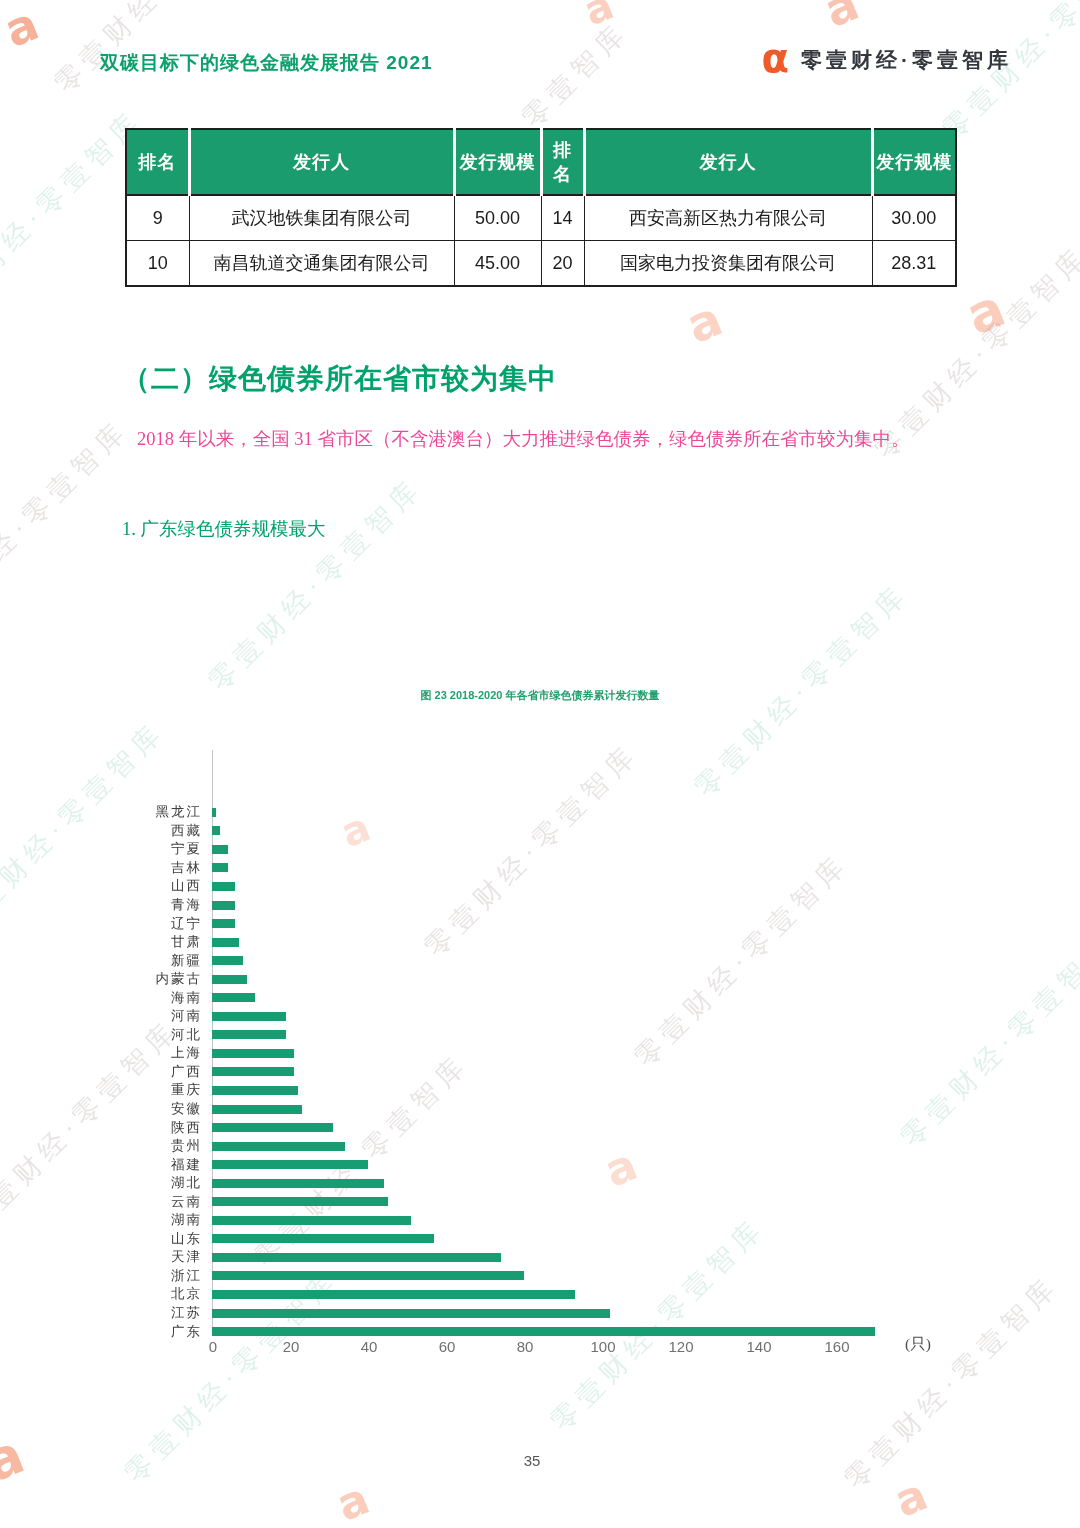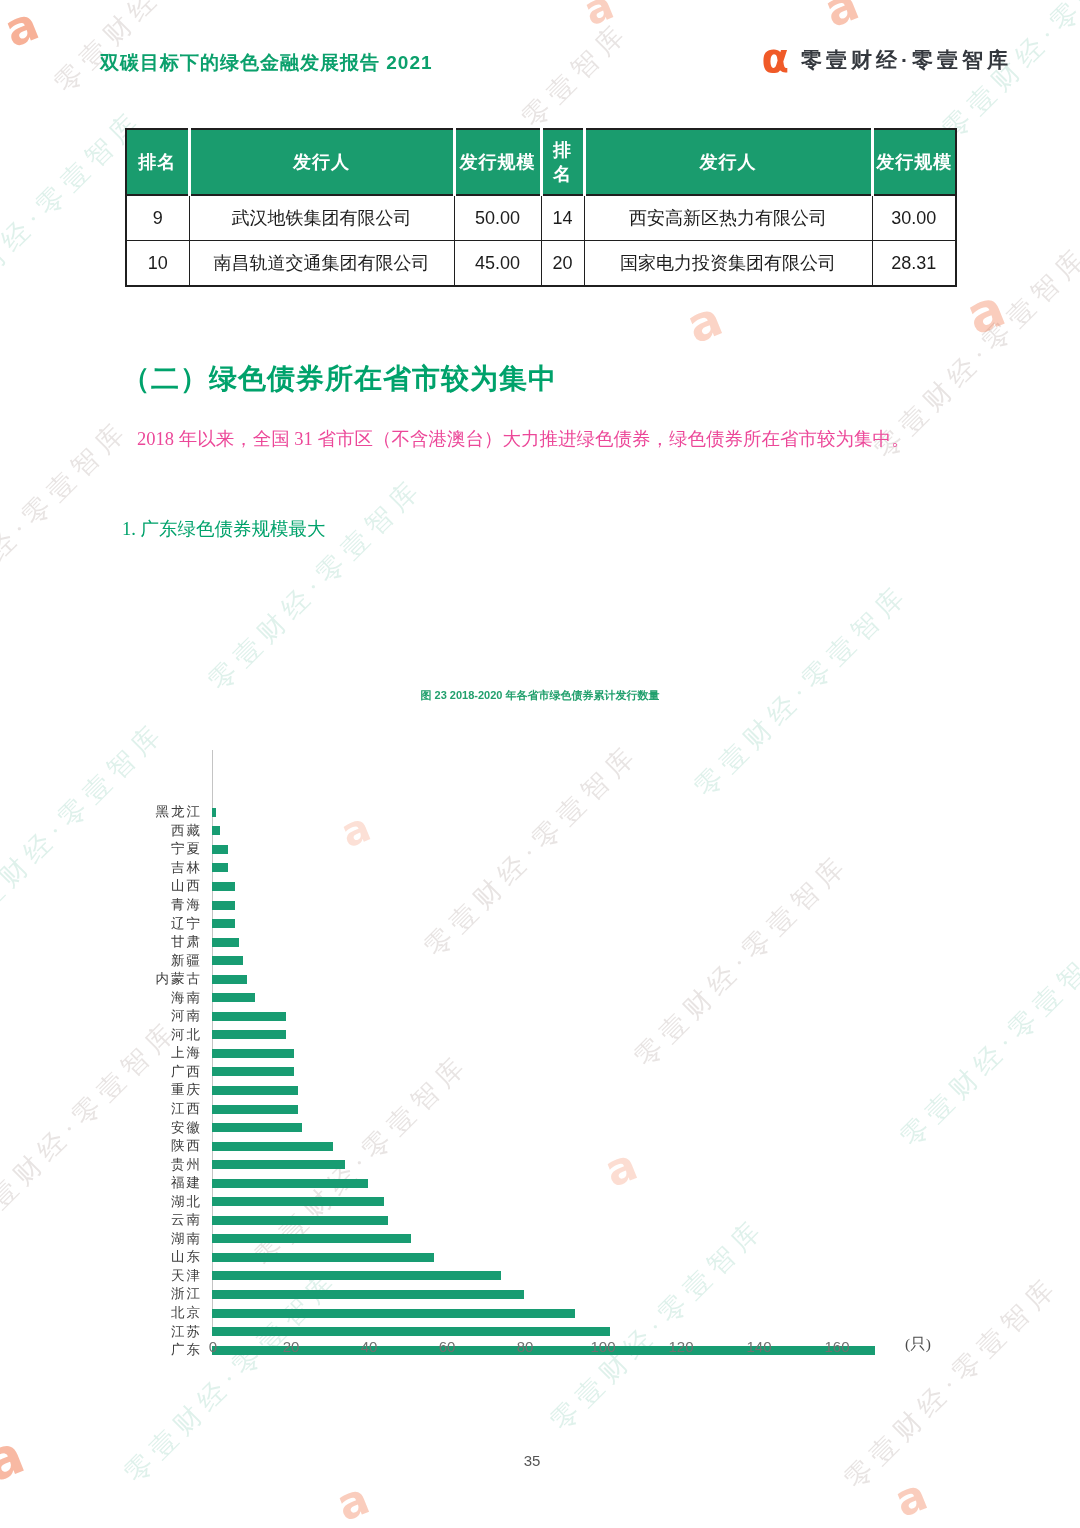--- a/index.html
+++ b/index.html
@@ -240,24 +240,20 @@
       </div>
       <div class="chart-row">
         <span class="cat-lbl">广西</span>
         <div class="bar" style="width: 81.9px; background: rgb(24, 156, 114);"></div>
       </div>
       <div class="chart-row">
         <span class="cat-lbl">重庆</span>
         <div class="bar" style="width: 85.8px; background: rgb(24, 156, 114);"></div>
       </div>
       <div class="chart-row">
-        <span class="cat-lbl">江西</span>
-        <div class="bar" style="width: 85.8px; background: rgb(24, 156, 114);"></div>
-      </div>
-      <div class="chart-row">
         <span class="cat-lbl">安徽</span>
         <div class="bar" style="width: 89.7px; background: rgb(24, 156, 114);"></div>
       </div>
       <div class="chart-row">
         <span class="cat-lbl">陕西</span>
         <div class="bar" style="width: 120.9px; background: rgb(24, 156, 114);"></div>
       </div>
       <div class="chart-row">
         <span class="cat-lbl">贵州</span>
         <div class="bar" style="width: 132.6px; background: rgb(24, 156, 114);"></div>

